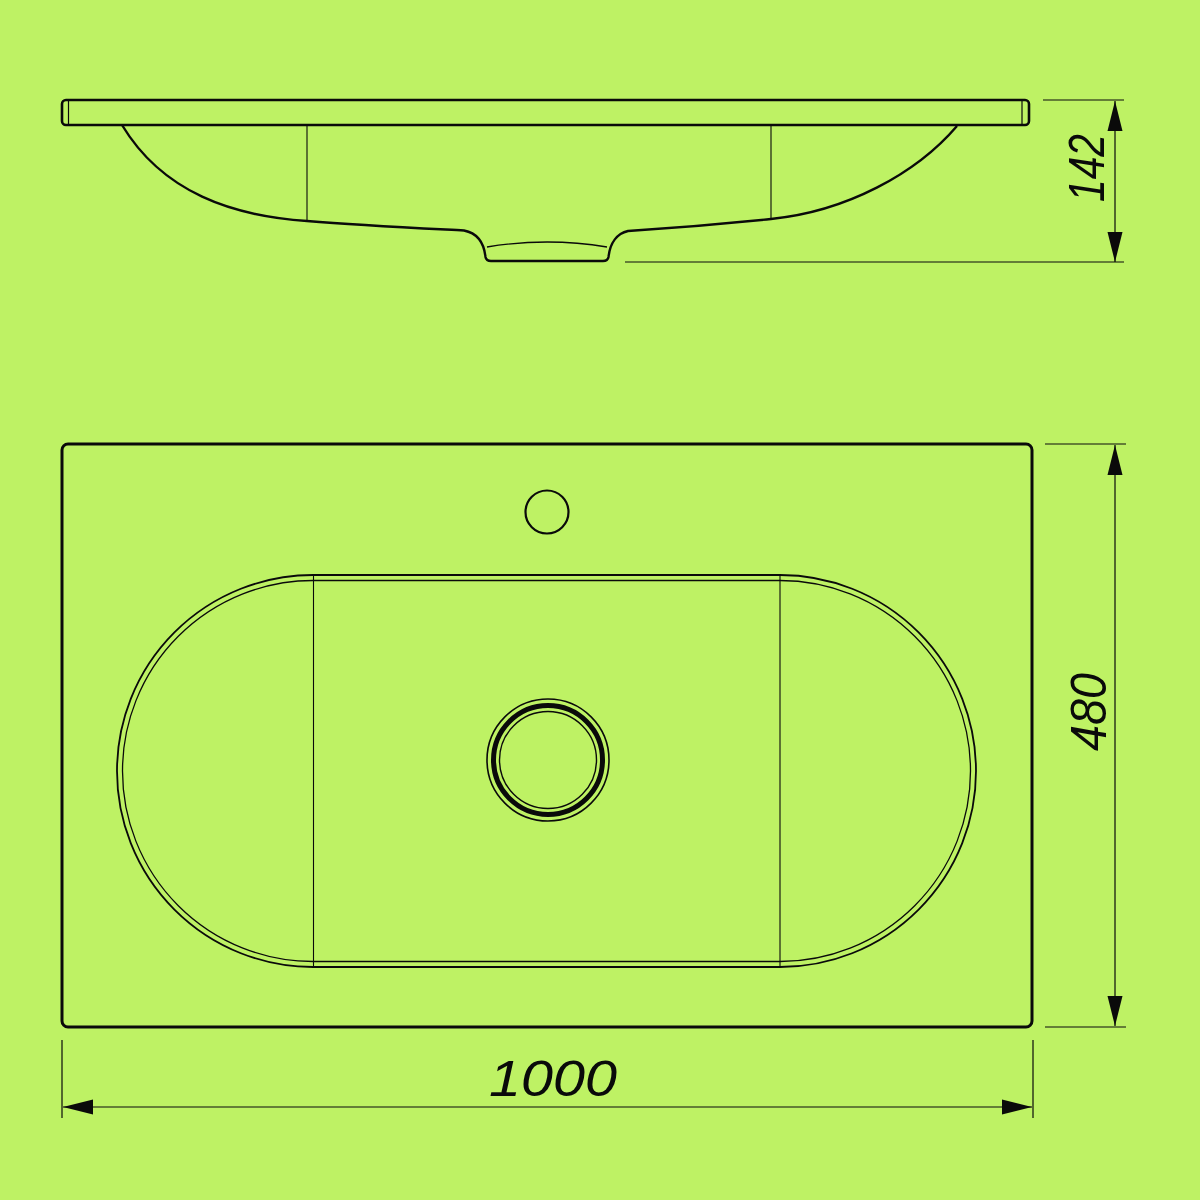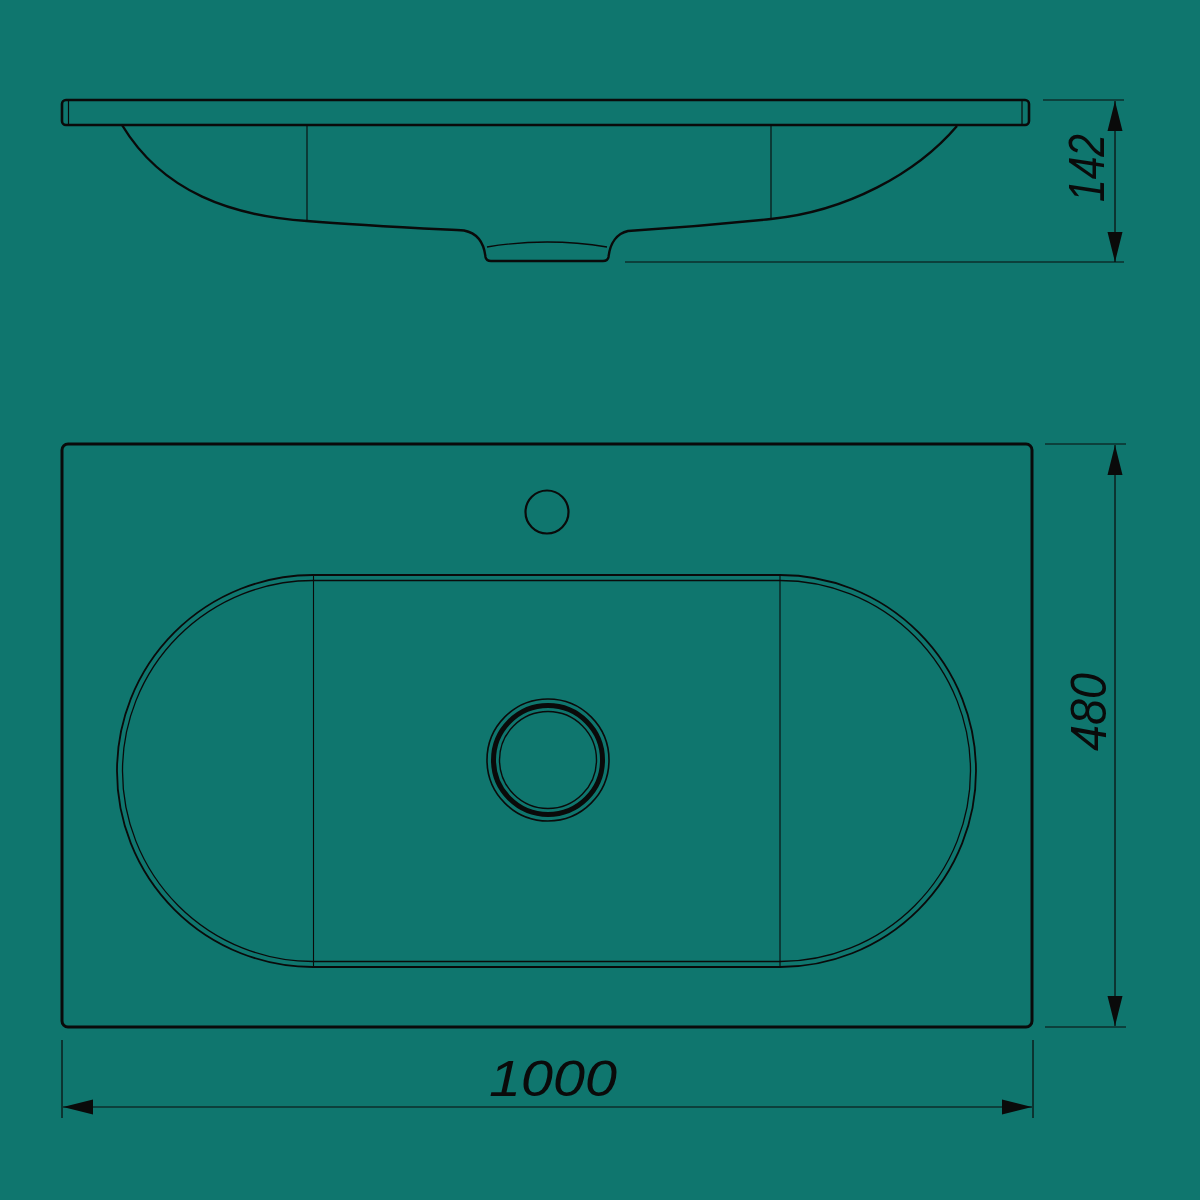--- a/index.html
+++ b/index.html
@@ -4,21 +4,21 @@
 <style>
   html, body {
     margin: 0;
     padding: 0;
     background: #ffffff;
   }
   .sheet {
     position: relative;
     width: 1200px;
     height: 1200px;
-    background: #0f766e;
+    background: #bef264;
     overflow: hidden;
   }
   svg {
     display: block;
     width: 1200px;
     height: 1200px;
   }
   .dim-text {
     font-family: "Liberation Sans", sans-serif;
     font-style: italic;

